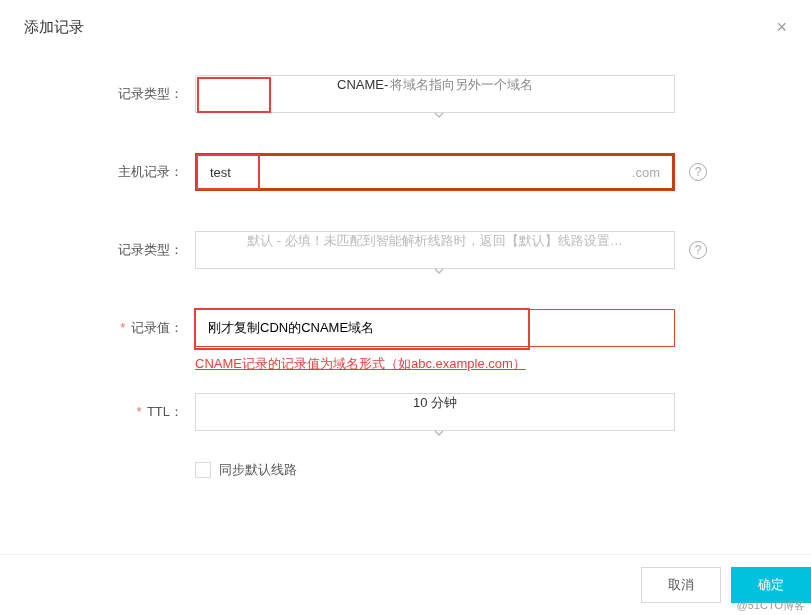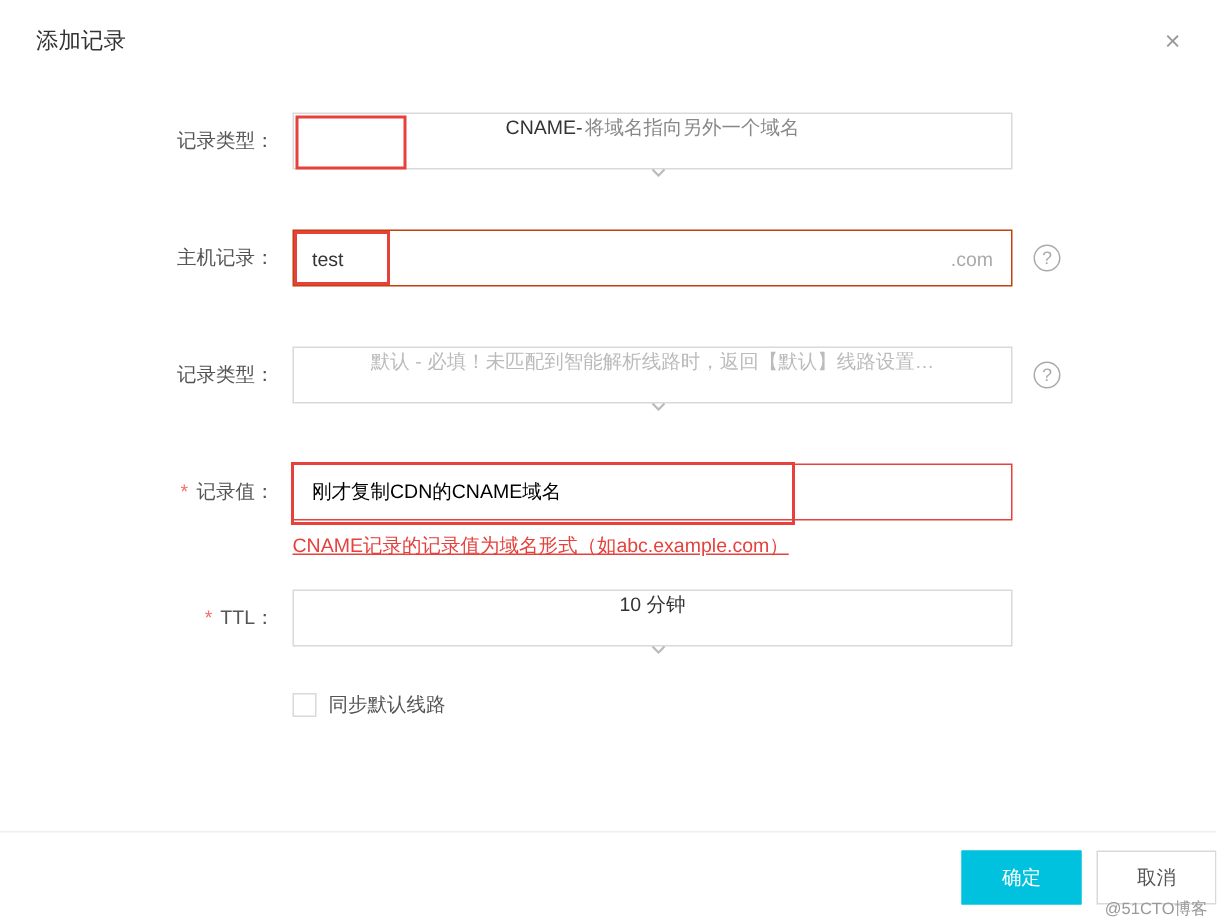--- a/index.html
+++ b/index.html
@@ -95,21 +95,21 @@
       border: 2px solid #e6413c;
       pointer-events: none;
       z-index: 5;
     }
     .hb-cname { left: 1px; top: 1px; width: 74px; height: 36px; }
     .hb-test  { left: 1px; top: 1px; width: 64px; height: 36px; }
     .hb-value { left: -2px; top: -2px; width: 336px; height: 42px; }
     .cname-prefix { color: #333; }
     .cname-rest { color: #888; margin-left: -2px;}
     .host-input {
-      border: 1px solid #c2410c;
+      border: 3px solid #c2410c;
       display: flex;
       align-items: center;
       height: 38px;
     }
     .host-input input {
       border: none;
       outline: none;
       padding: 0 12px;
       height: 100%;
       flex: 1;
@@ -282,18 +282,18 @@
     </div>
 
     <div class="checkbox-row">
       <div class="checkbox"></div>
       <div class="checkbox-label">同步默认线路</div>
     </div>
 
   </div>
 
   <div class="modal-footer">
+    <div class="btn btn-cancel">取消</div>
     <div class="btn btn-confirm">确定</div>
-    <div class="btn btn-cancel">取消</div>
   </div>
 
   <div class="watermark">@51CTO博客</div>
 </div>
 
 </body></html>

